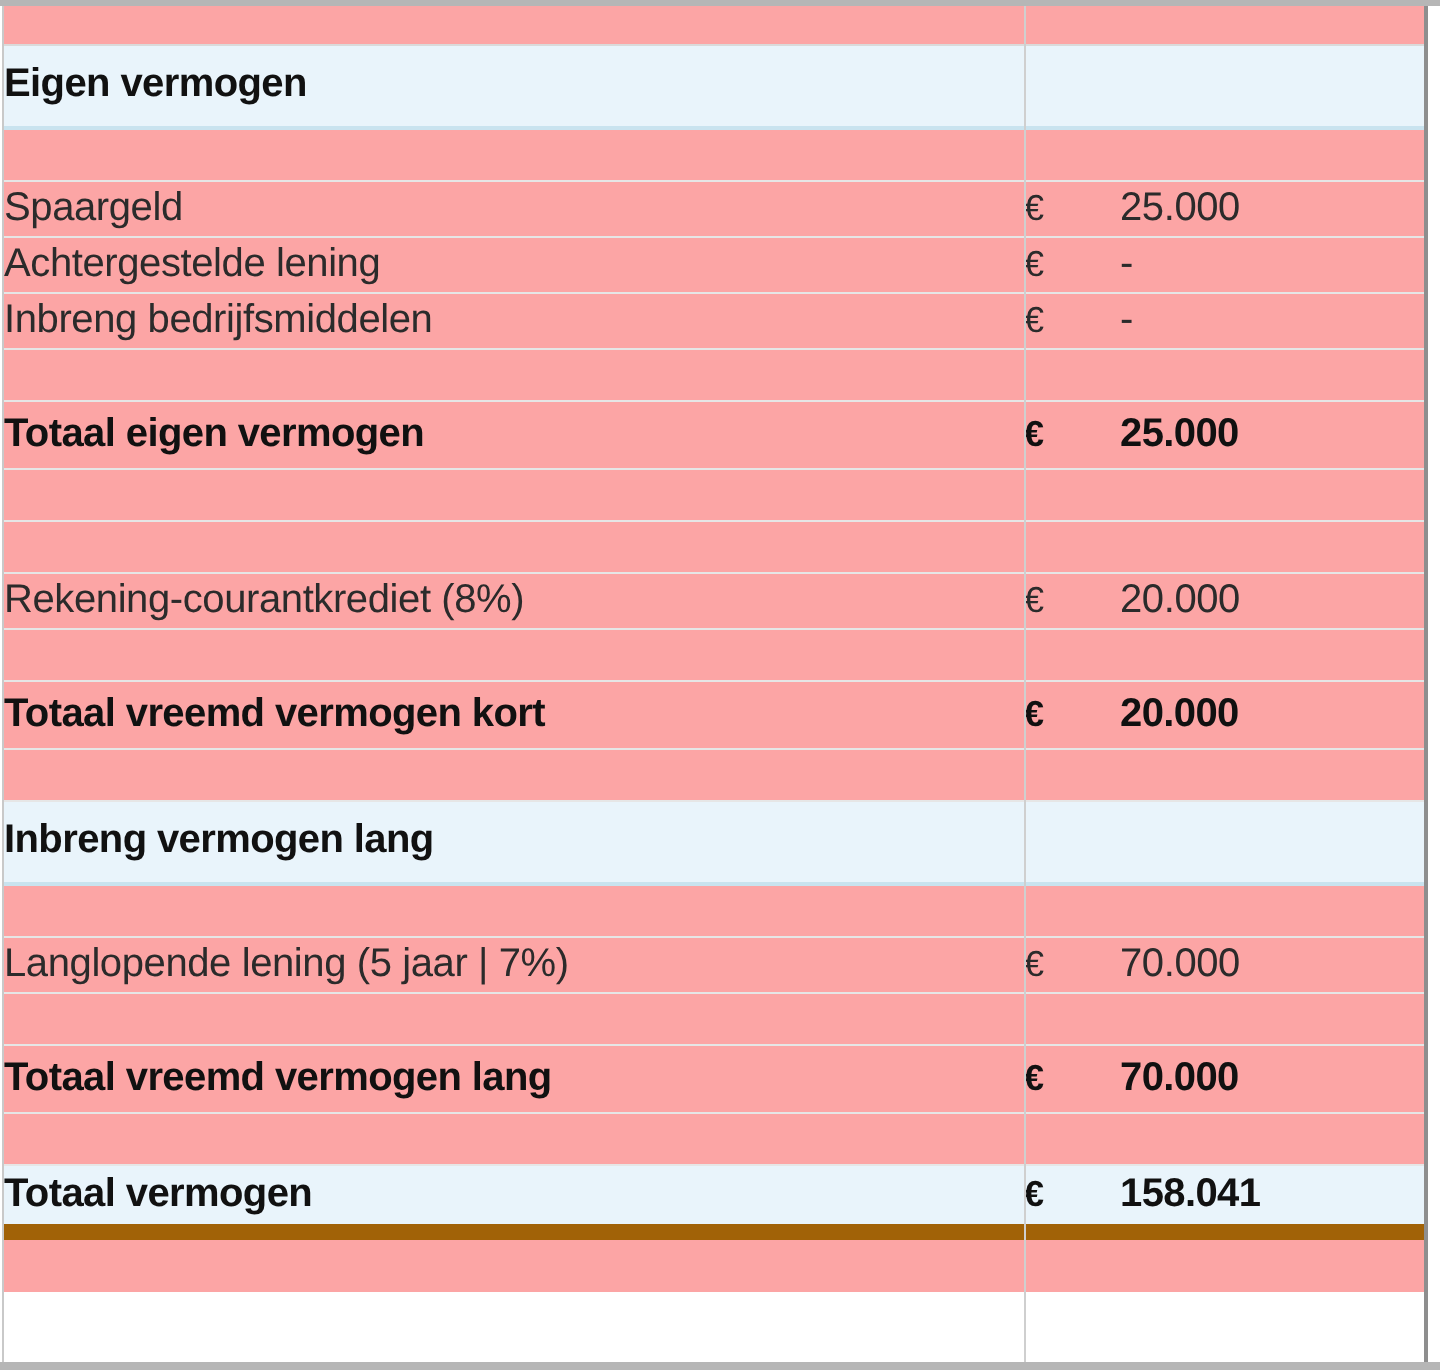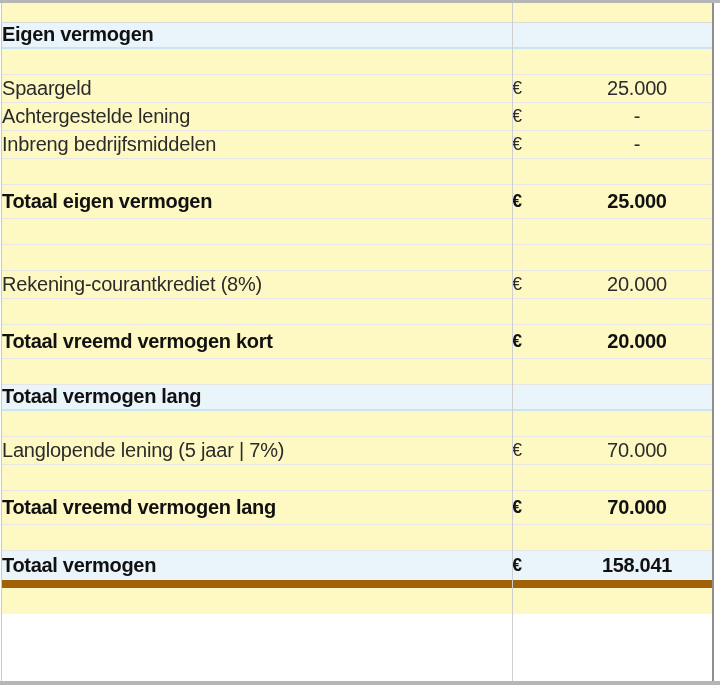--- a/index.html
+++ b/index.html
@@ -71,21 +71,21 @@
     vertical-align: middle;
     border: 0;
   }
 
   
   col.c-label { width: 510px; }
   col.c-cur   { width: 48px; }
   col.c-val   { width: 154px; }
 
   tr.r {
-    background: #fef9c3;
+    background: #fca5a5;
   }
 
   
   tr.rule-bottom td {
     border-bottom: 1px solid #e6e6e6;
   }
   tr.rule-strong td {
     border-bottom: 1px solid #dadada;
   }
 
@@ -133,31 +133,31 @@
   }
   .cur.bold {
     font-weight: bold;
     color: #111111;
   }
 
   .val {
     padding-right: 8px;
     font-size: 20px;
     color: #2b2b2b;
-    text-align: center;
+    text-align: left;
     letter-spacing: -0.2px;
   }
   .val.bold {
     font-weight: bold;
     color: #111111;
     letter-spacing: -0.3px;
   }
 
   .h-spacer { height: 19px; }
-  .h-section { height: 26px; }
+  .h-section { height: 42px; }
   .h-gap { height: 26px; }
   .h-item { height: 28px; }
   .h-total { height: 34px; }
   .h-tail { height: 30px; }
 </style>
 </head>
 <body>
 
 <div class="sheet">
 
@@ -254,21 +254,21 @@
         <td class="val bold">20.000</td>
       </tr>
 
       <tr class="r h-gap rule-bottom">
         <td></td>
         <td></td>
         <td></td>
       </tr>
 
       <tr class="section h-section">
-        <td class="lbl head">Totaal vermogen lang</td>
+        <td class="lbl head">Inbreng vermogen lang</td>
         <td></td>
         <td></td>
       </tr>
 
       <tr class="r h-gap rule-bottom">
         <td></td>
         <td></td>
         <td></td>
       </tr>
 

